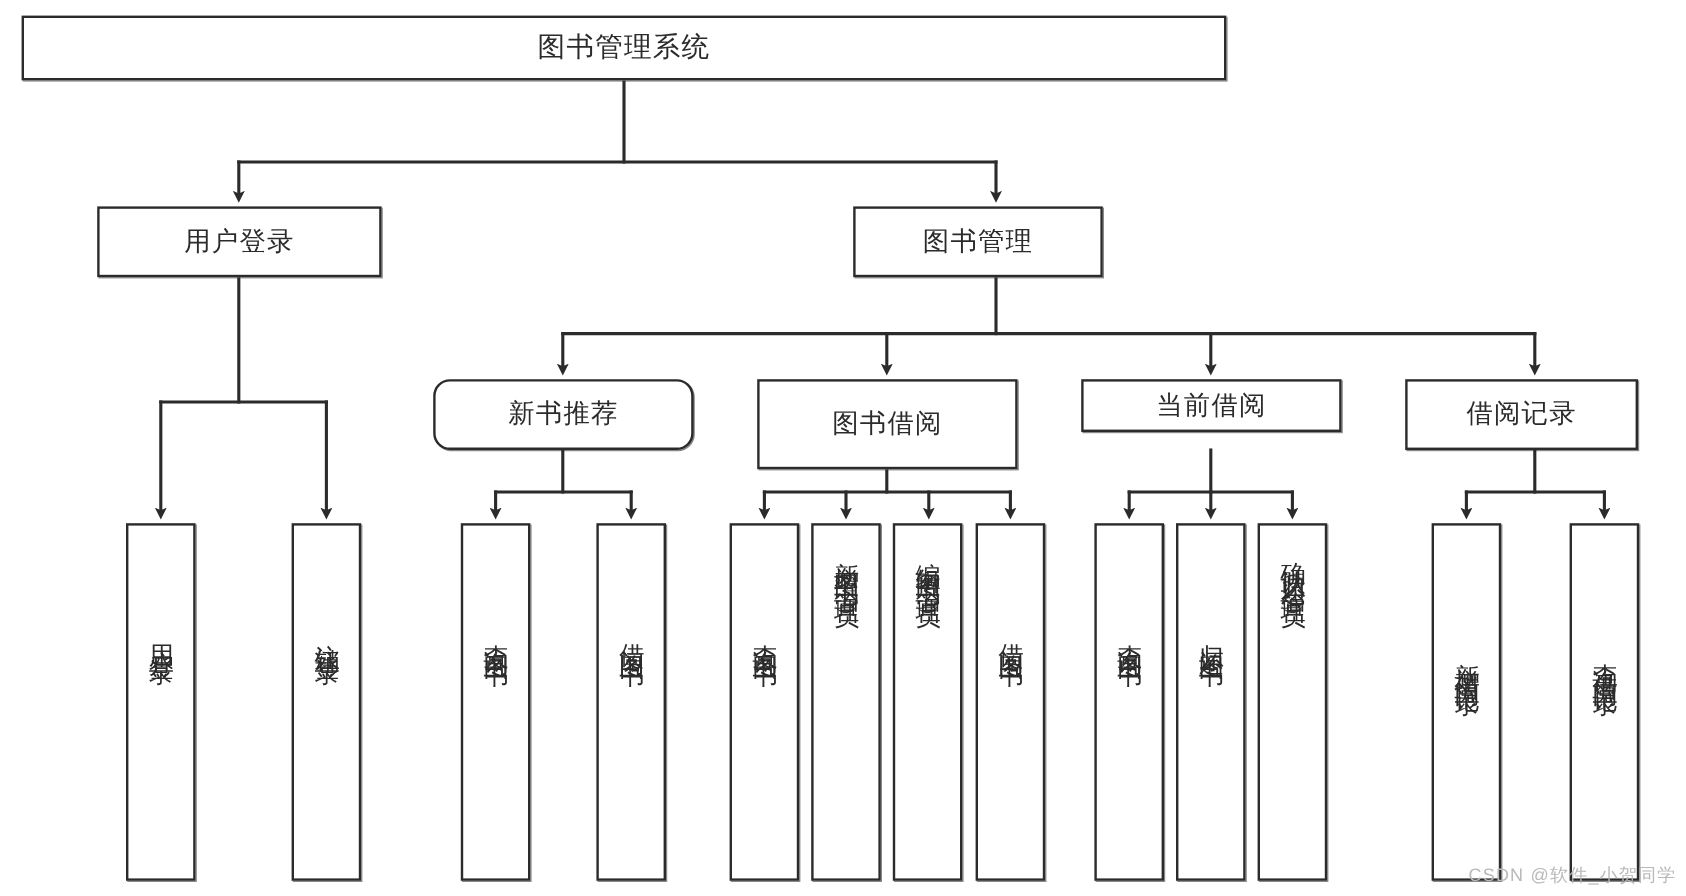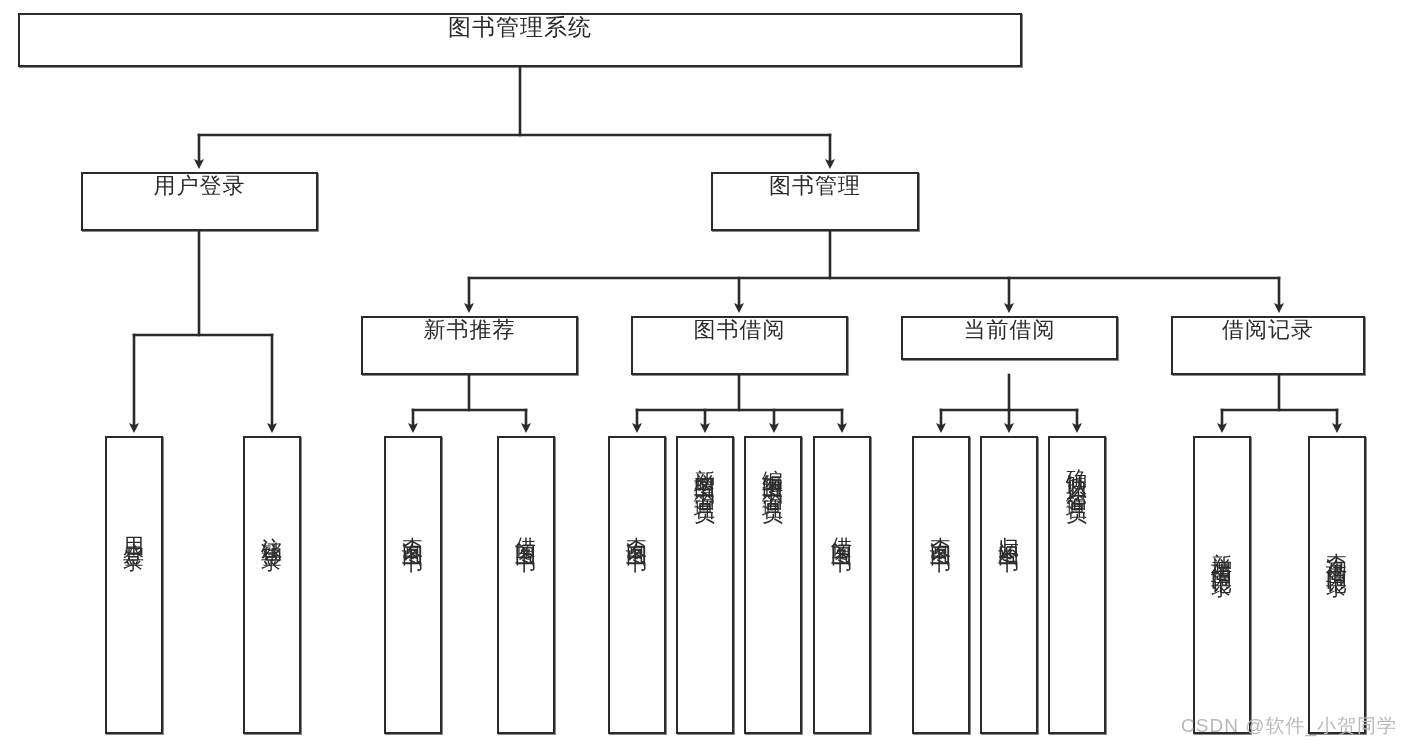--- a/index.html
+++ b/index.html
@@ -10,20 +10,21 @@
   }
   #canvas{position:absolute;left:0;top:0;width:1405px;height:747px;}
   svg.wires{position:absolute;left:0;top:0;width:1405px;height:747px;pointer-events:none;}
 
   .node{
     position:absolute;
     background:#ffffff;
     border:2px solid #2b2b2b;
     box-sizing:border-box;
     display:flex;
+    align-items:center;
     justify-content:center;
     box-shadow:1px 1px 0 rgba(40,40,40,0.55);
   }
   .node .label{
     font-size:22px;
     letter-spacing:1px;
     line-height:1.1;
     white-space:nowrap;
     color:#2b2b2b;
   }
@@ -45,21 +46,21 @@
     line-height:1;
   }
   .node.leaf.mid .label{margin-top:72px;}
   .node.leaf.midshort .label{margin-top:88px;}
   .node.leaf.tall .label{margin-top:4px;}
 
   #watermark{
     position:absolute;
     right:8px;
     bottom:8px;
-    font-size:19px;
+    font-size:15px;
     color:#b9b9b9;
     letter-spacing:1px;
     white-space:nowrap;
   }
 </style>
 </head>
 <body>
 
 <div id="canvas">
 
@@ -117,24 +118,24 @@
     <span class="label">图书管理系统</span>
   </div>
 
   <div class="node lvl2" style="left:81px;top:172px;width:237px;height:59px;">
     <span class="label">用户登录</span>
   </div>
   <div class="node lvl2" style="left:711px;top:172px;width:208px;height:59px;">
     <span class="label">图书管理</span>
   </div>
 
-  <div class="node lvl3" style="left:361px;top:316px;width:217px;height:59px;">
+  <div class="node lvl3" style="left:361px;top:316px;width:217px;height:59px;border-radius:14px;">
     <span class="label">新书推荐</span>
   </div>
-  <div class="node lvl3" style="left:631px;top:316px;width:217px;height:59px;">
+  <div class="node lvl3" style="left:631px;top:316px;width:217px;height:75px;">
     <span class="label">图书借阅</span>
   </div>
   <div class="node lvl3" style="left:901px;top:316px;width:217px;height:44px;">
     <span class="label">当前借阅</span>
   </div>
   <div class="node lvl3" style="left:1171px;top:316px;width:194px;height:59px;">
     <span class="label">借阅记录</span>
   </div>
 
   <div class="node leaf mid" style="left:105px;top:436px;width:58px;height:298px;">

